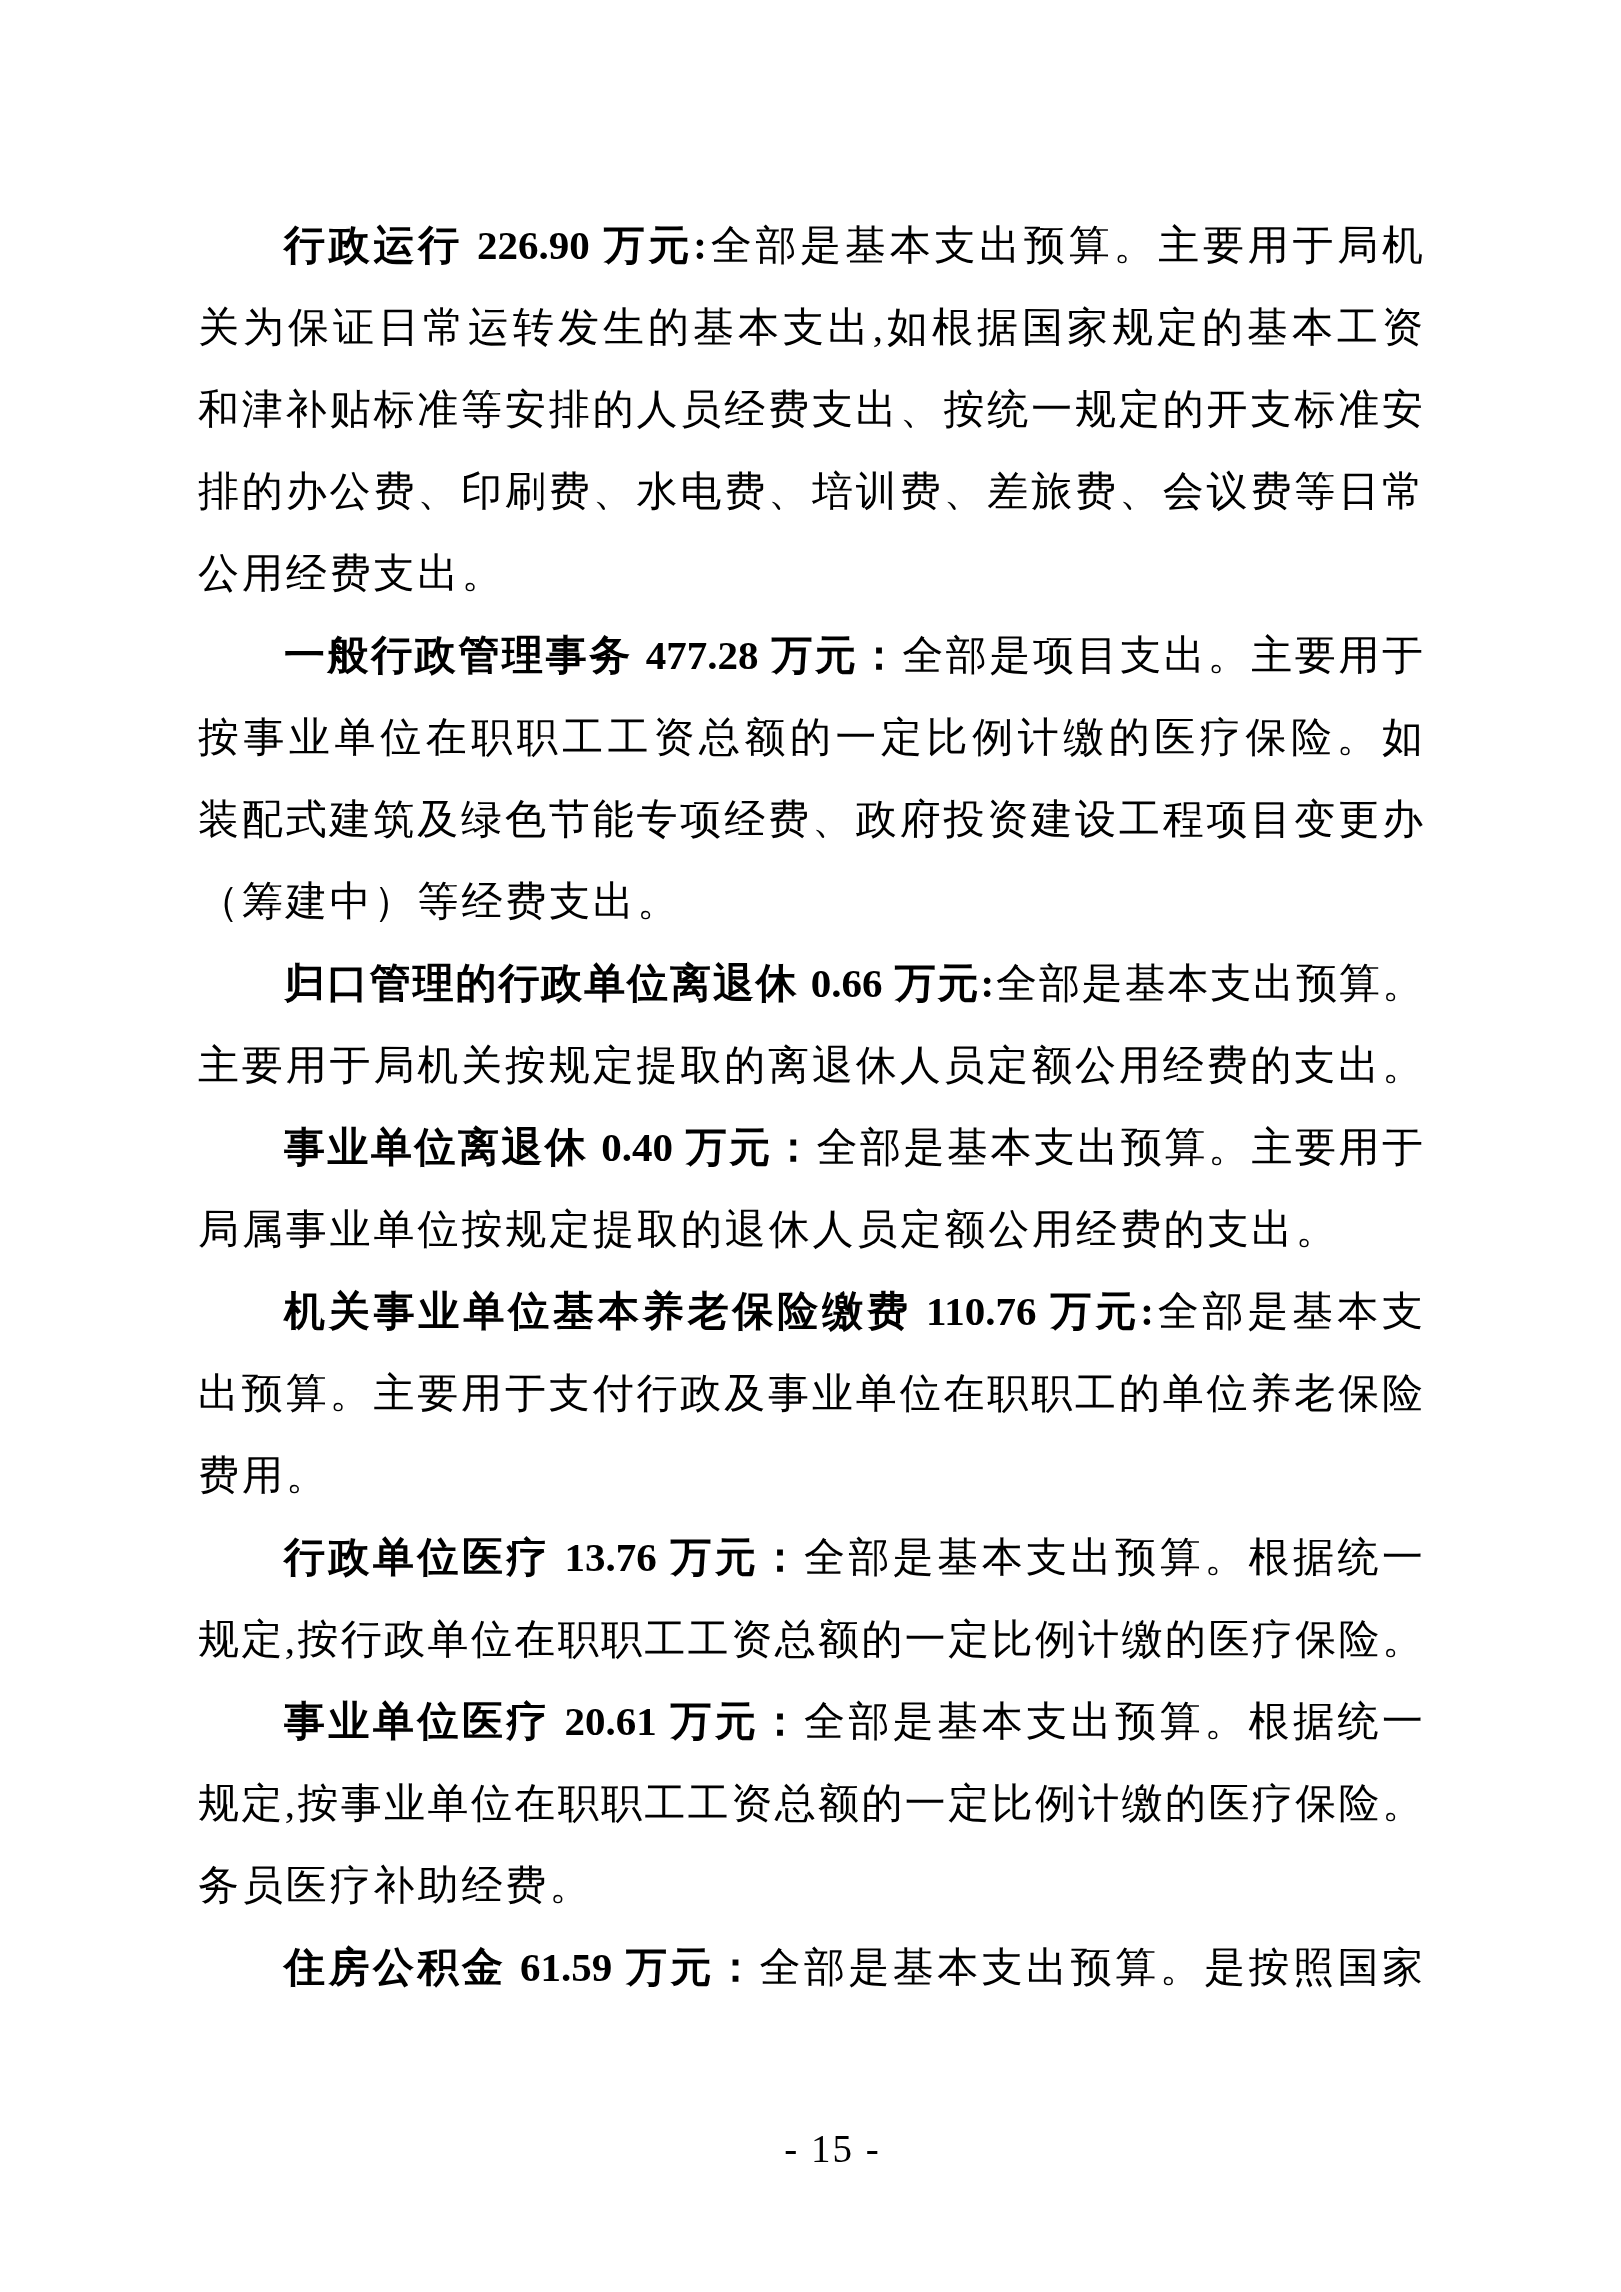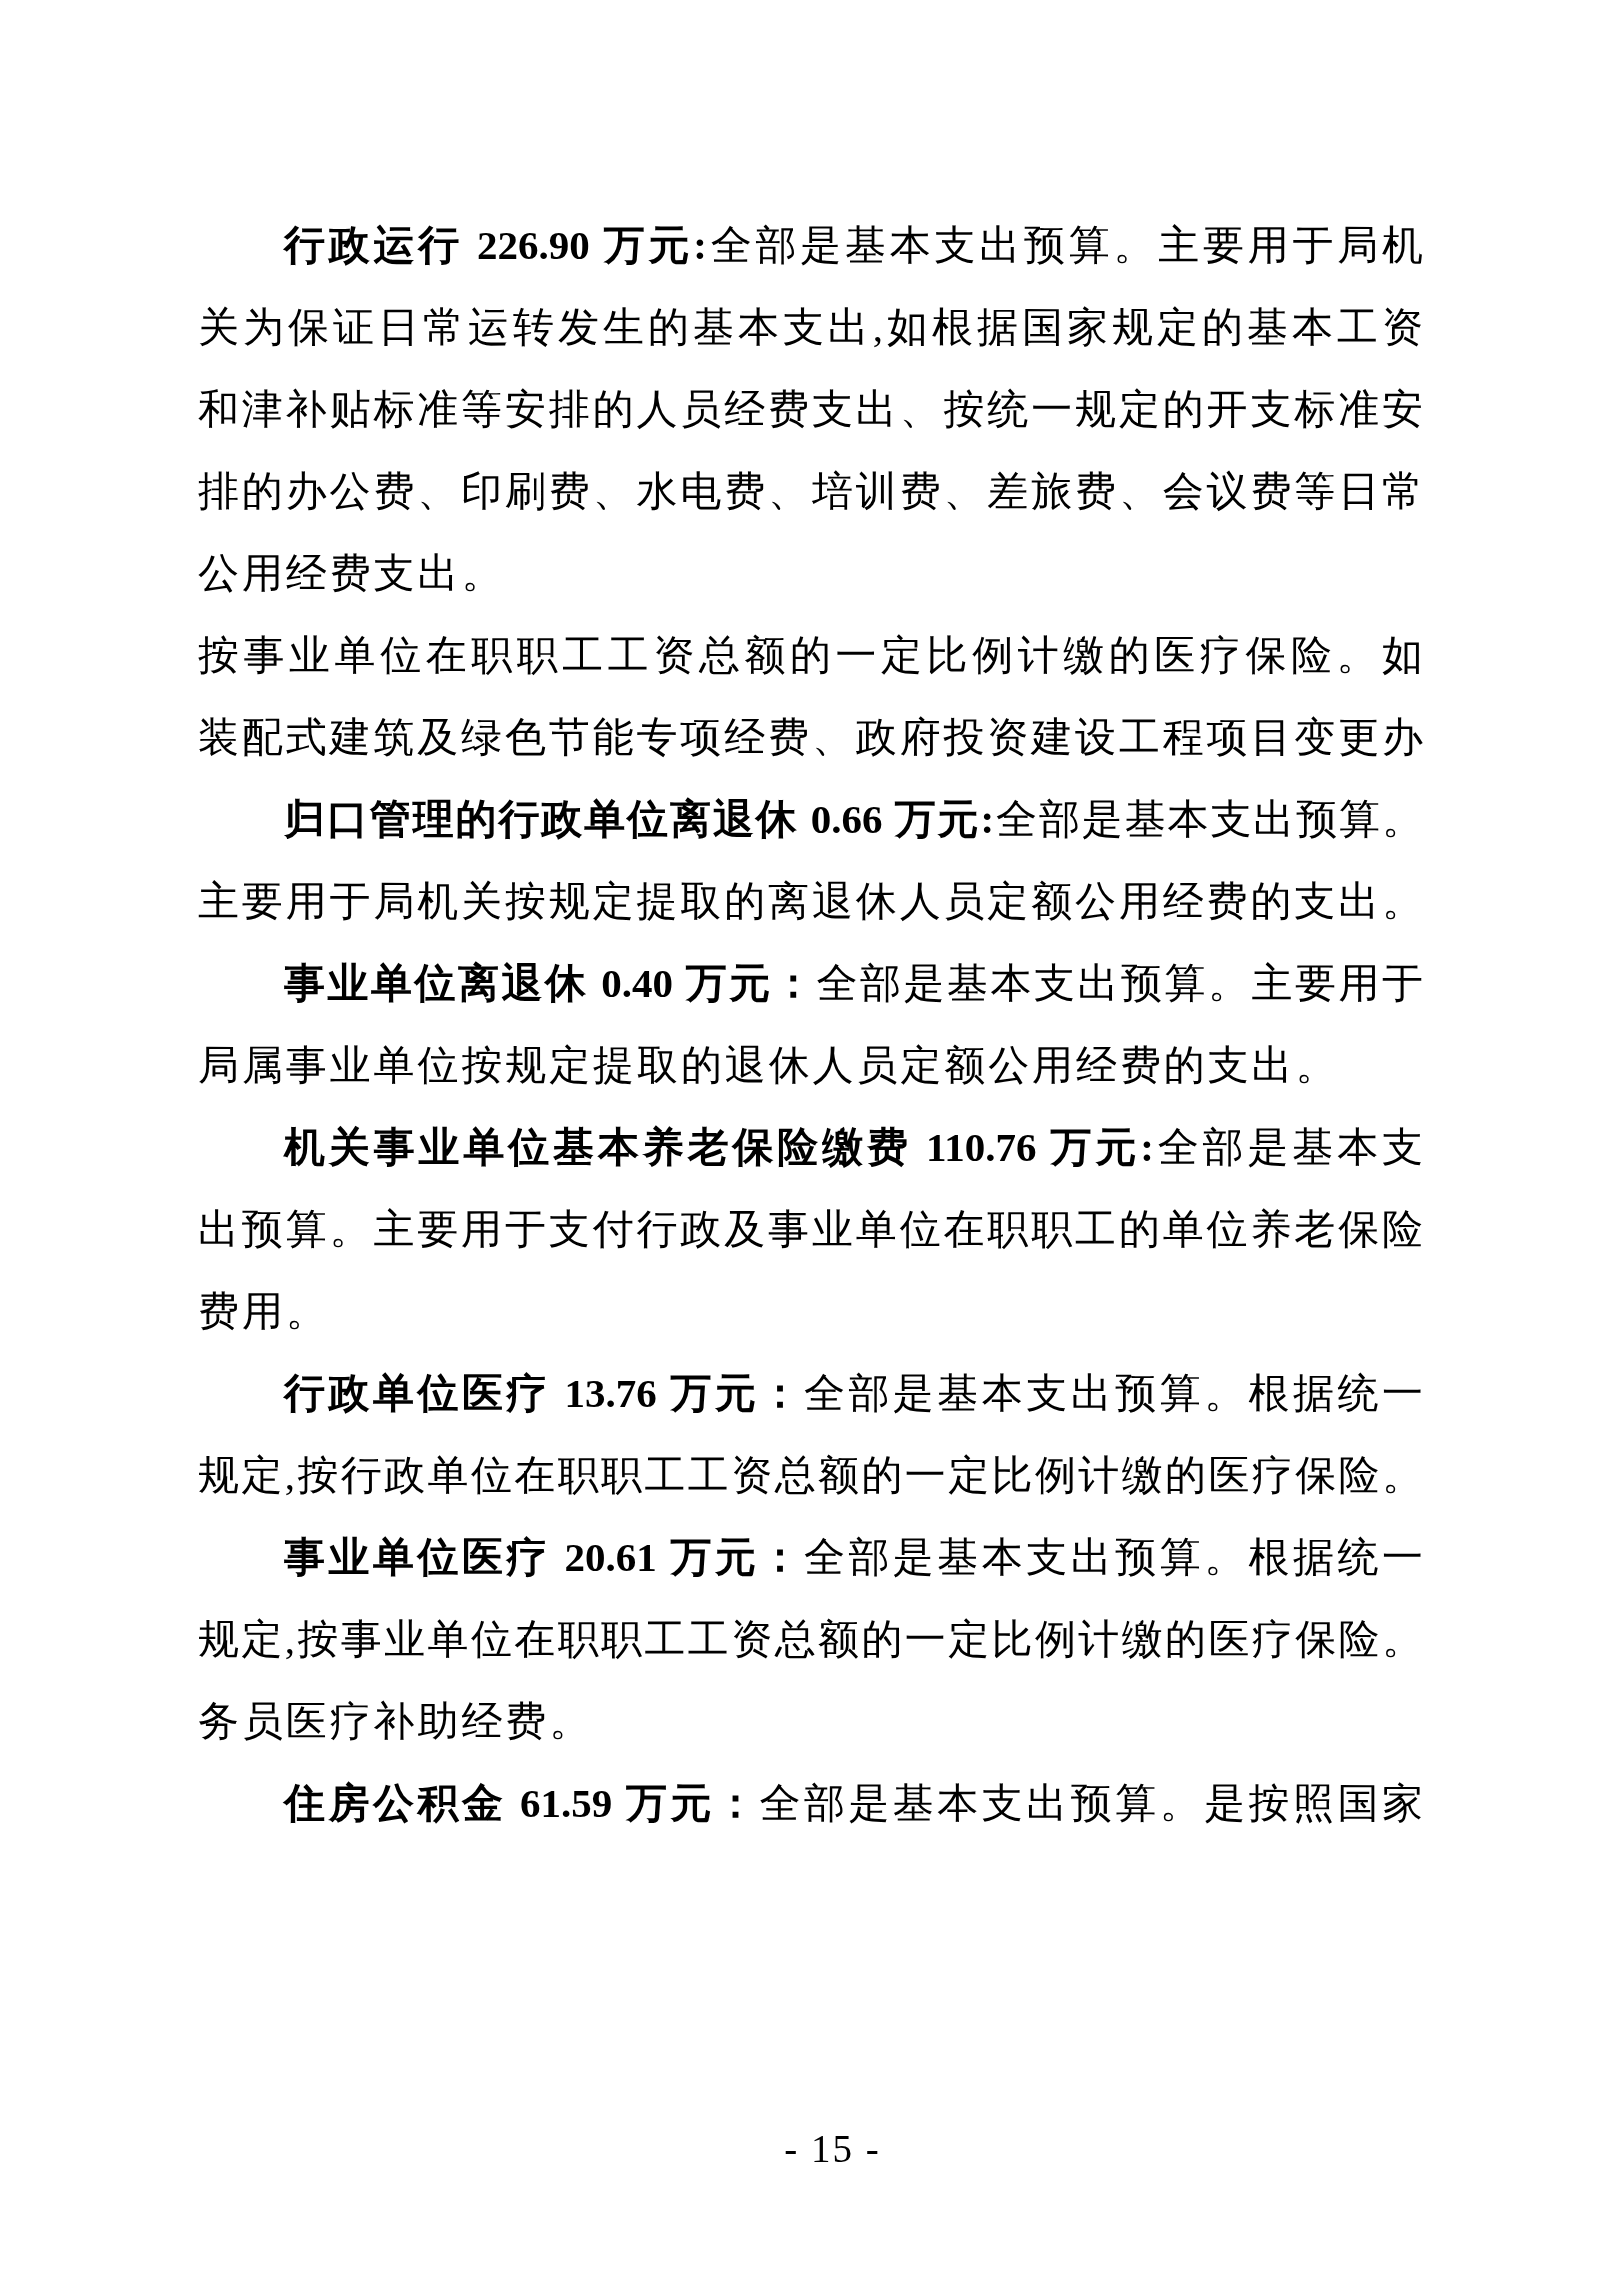--- a/index.html
+++ b/index.html
@@ -57,22 +57,24 @@
 </head>
 <body>
 
 <div class="page">
   <main class="text-block">
       <div class="line indent"><b>行政运行 226.90 万元:</b><span>全部是基本支出预算。主要用于局机</span></div>
       <div class="line"><span>关为保证日常运转发生的基本支出,如根据国家规定的基本工资</span></div>
       <div class="line"><span>和津补贴标准等安排的人员经费支出、按统一规定的开支标准安</span></div>
       <div class="line"><span>排的办公费、印刷费、水电费、培训费、差旅费、会议费等日常</span></div>
       <div class="line ragged"><span>公用经费支出。</span></div>
+      <div class="line indent"><b>一般行政管理事务 477.28 万元：</b><span>全部是项目支出。主要用于</span></div>
       <div class="line"><span>按事业单位在职职工工资总额的一定比例计缴的医疗保险。如</span></div>
       <div class="line"><span>装配式建筑及绿色节能专项经费、政府投资建设工程项目变更办</span></div>
+      <div class="line ragged"><span>（筹建中）等经费支出。</span></div>
       <div class="line indent"><b>归口管理的行政单位离退休 0.66 万元:</b><span>全部是基本支出预算。</span></div>
       <div class="line"><span>主要用于局机关按规定提取的离退休人员定额公用经费的支出。</span></div>
       <div class="line indent"><b>事业单位离退休 0.40 万元：</b><span>全部是基本支出预算。主要用于</span></div>
       <div class="line ragged"><span>局属事业单位按规定提取的退休人员定额公用经费的支出。</span></div>
       <div class="line indent"><b>机关事业单位基本养老保险缴费 110.76 万元:</b><span>全部是基本支</span></div>
       <div class="line"><span>出预算。主要用于支付行政及事业单位在职职工的单位养老保险</span></div>
       <div class="line ragged"><span>费用。</span></div>
       <div class="line indent"><b>行政单位医疗 13.76 万元：</b><span>全部是基本支出预算。根据统一</span></div>
       <div class="line"><span>规定,按行政单位在职职工工资总额的一定比例计缴的医疗保险。</span></div>
       <div class="line indent"><b>事业单位医疗 20.61 万元：</b><span>全部是基本支出预算。根据统一</span></div>

